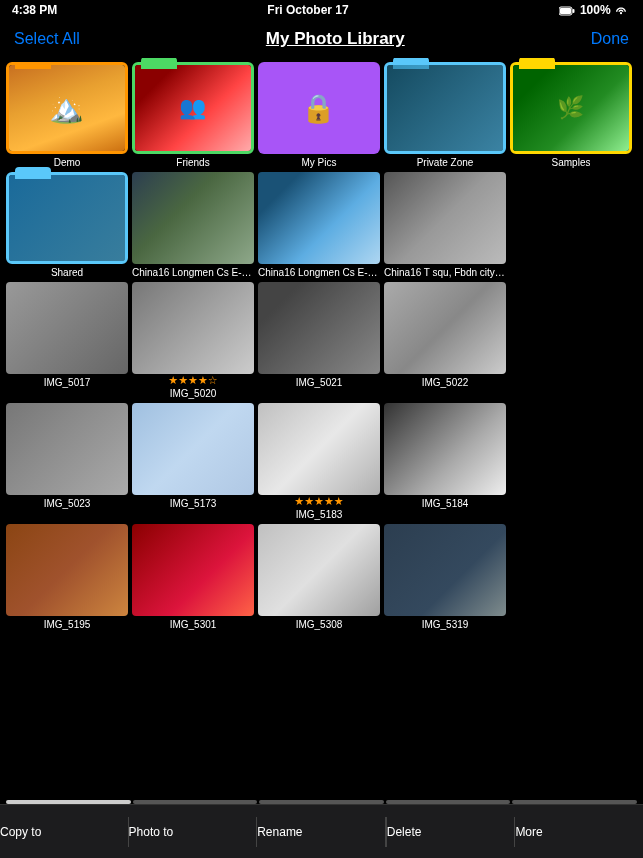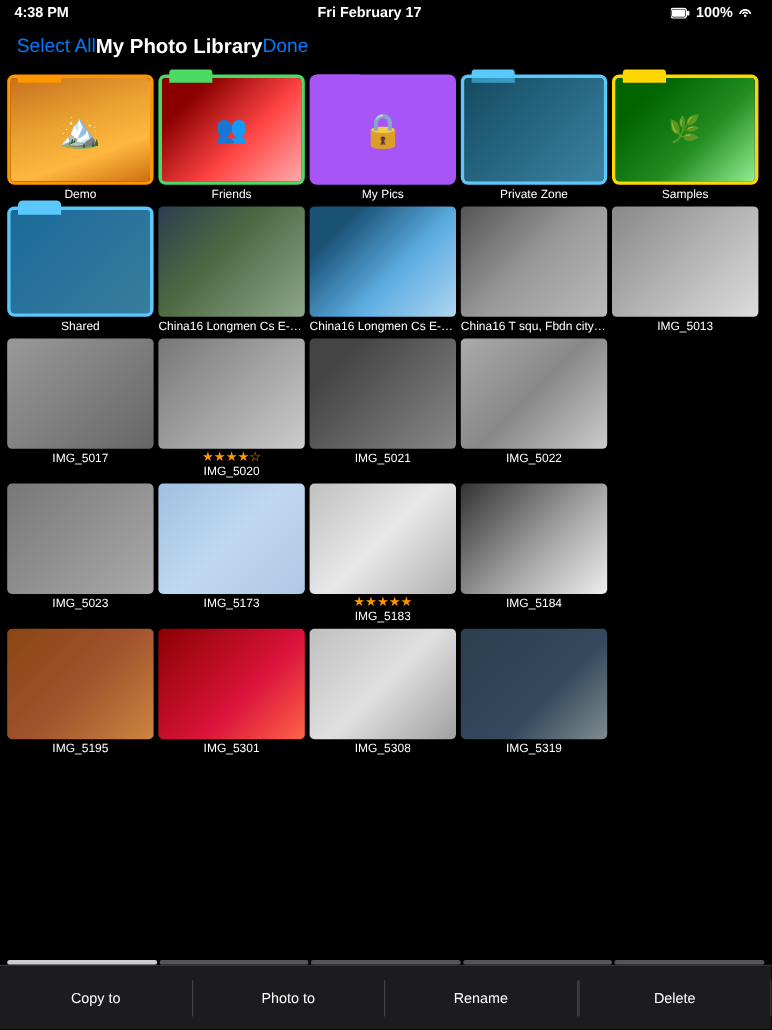--- a/index.html
+++ b/index.html
@@ -21,33 +21,34 @@
       padding: 4px 12px;
       font-size: 12px;
       font-weight: 600;
       height: 20px;
       gap: 28px;
     }
 
     
     .nav-bar {
       display: flex;
-      justify-content: flex-start;
+      justify-content: space-between;
       align-items: center;
       padding: 6px 14px;
       height: 38px;
     }
     .nav-bar .nav-left, .nav-bar .nav-right {
       font-size: 16px;
       color: #007AFF;
     }
     .nav-bar .nav-title {
       font-size: 17px;
       font-weight: 600;
       color: #fff;
+      text-decoration: underline;
     }
 
     
     .grid-area {
       padding: 4px 6px;
       display: flex;
       flex-direction: column;
       gap: 4px;
       overflow: hidden;
     }
@@ -110,21 +111,20 @@
       background: #1C1C1E;
       border-top: 1px solid #333;
       display: flex;
       align-items: center;
     }
 
     .toolbar-item {
       flex: 1;
       display: flex;
       flex-direction: column;
-      align-items: center;
       justify-content: center;
       height: 100%;
       font-size: 12px;
       color: #fff;
       gap: 2px;
     }
 
     .toolbar-separator {
       width: 1px;
       height: 30px;
@@ -172,21 +172,21 @@
     .lock-icon {
       font-size: 28px;
       color: rgba(255,255,255,0.9);
     }
   </style>
 </head>
 <body>
 
 <div class="status-bar">
   <span>4:38 PM</span>
-  <span>Fri February 17</span>
+  <span>Fri October 17</span>
   <span>
     <svg width="16" height="10" viewBox="0 0 16 10" style="vertical-align:middle;margin-right:2px">
       <rect x="0" y="1" width="13" height="8" rx="2" fill="none" stroke="#fff" stroke-width="1"></rect>
       <rect x="13.5" y="3" width="2" height="4" rx="1" fill="#fff"></rect>
       <rect x="1" y="2" width="11" height="6" rx="1" fill="#fff"></rect>
     </svg>
     <span>100%</span>
     <svg width="14" height="10" viewBox="0 0 18 14" style="vertical-align:middle;margin-right:3px">
       <path d="M9 2 C5 2, 2 5, 2 8 L4 8 C4 6, 6 4, 9 4 C12 4, 14 6, 14 8 L16 8 C16 5, 13 2, 9 2Z" fill="#fff"></path>
       <path d="M9 5 C7 5, 5.5 6.5, 5.5 8 L7.5 8 C7.5 7.5, 8 7, 9 7 C10 7, 10.5 7.5, 10.5 8 L12.5 8 C12.5 6.5, 11 5, 9 5Z" fill="#fff"></path>
@@ -270,24 +270,20 @@
     <div class="grid-item">
       <div class="photo-thumb c5"></div>
       <span class="item-label">China16 Longmen Cs E-125 blue sky</span>
     </div>
 
     <div class="grid-item">
       <div class="photo-thumb c7"></div>
       <span class="item-label">China16 T squ, Fbdn city E-58 copied blue sky</span>
     </div>
 
-    <div class="grid-item">
-      <div class="photo-thumb c8"></div>
-      <span class="item-label">IMG_5013</span>
-    </div>
   </div>
 
   <div class="grid-row">
     <div class="grid-item">
       <div class="photo-thumb c9"></div>
       <span class="item-label">IMG_5017</span>
     </div>
     <div class="grid-item">
       <div class="photo-thumb c11"></div>
       <div class="stars">★★★★☆</div>
@@ -363,13 +359,16 @@
   <div class="toolbar-separator"></div>
   <div class="toolbar-item">
     <span>Rename</span>
   </div>
   <div class="toolbar-separator"></div>
   <div class="toolbar-separator"></div>
   <div class="toolbar-item">
     <span>Delete</span>
   </div>
   <div class="toolbar-separator"></div>
+  <div class="toolbar-item">
+    <span>More</span>
+  </div>
 </div>
 
 </body></html>

